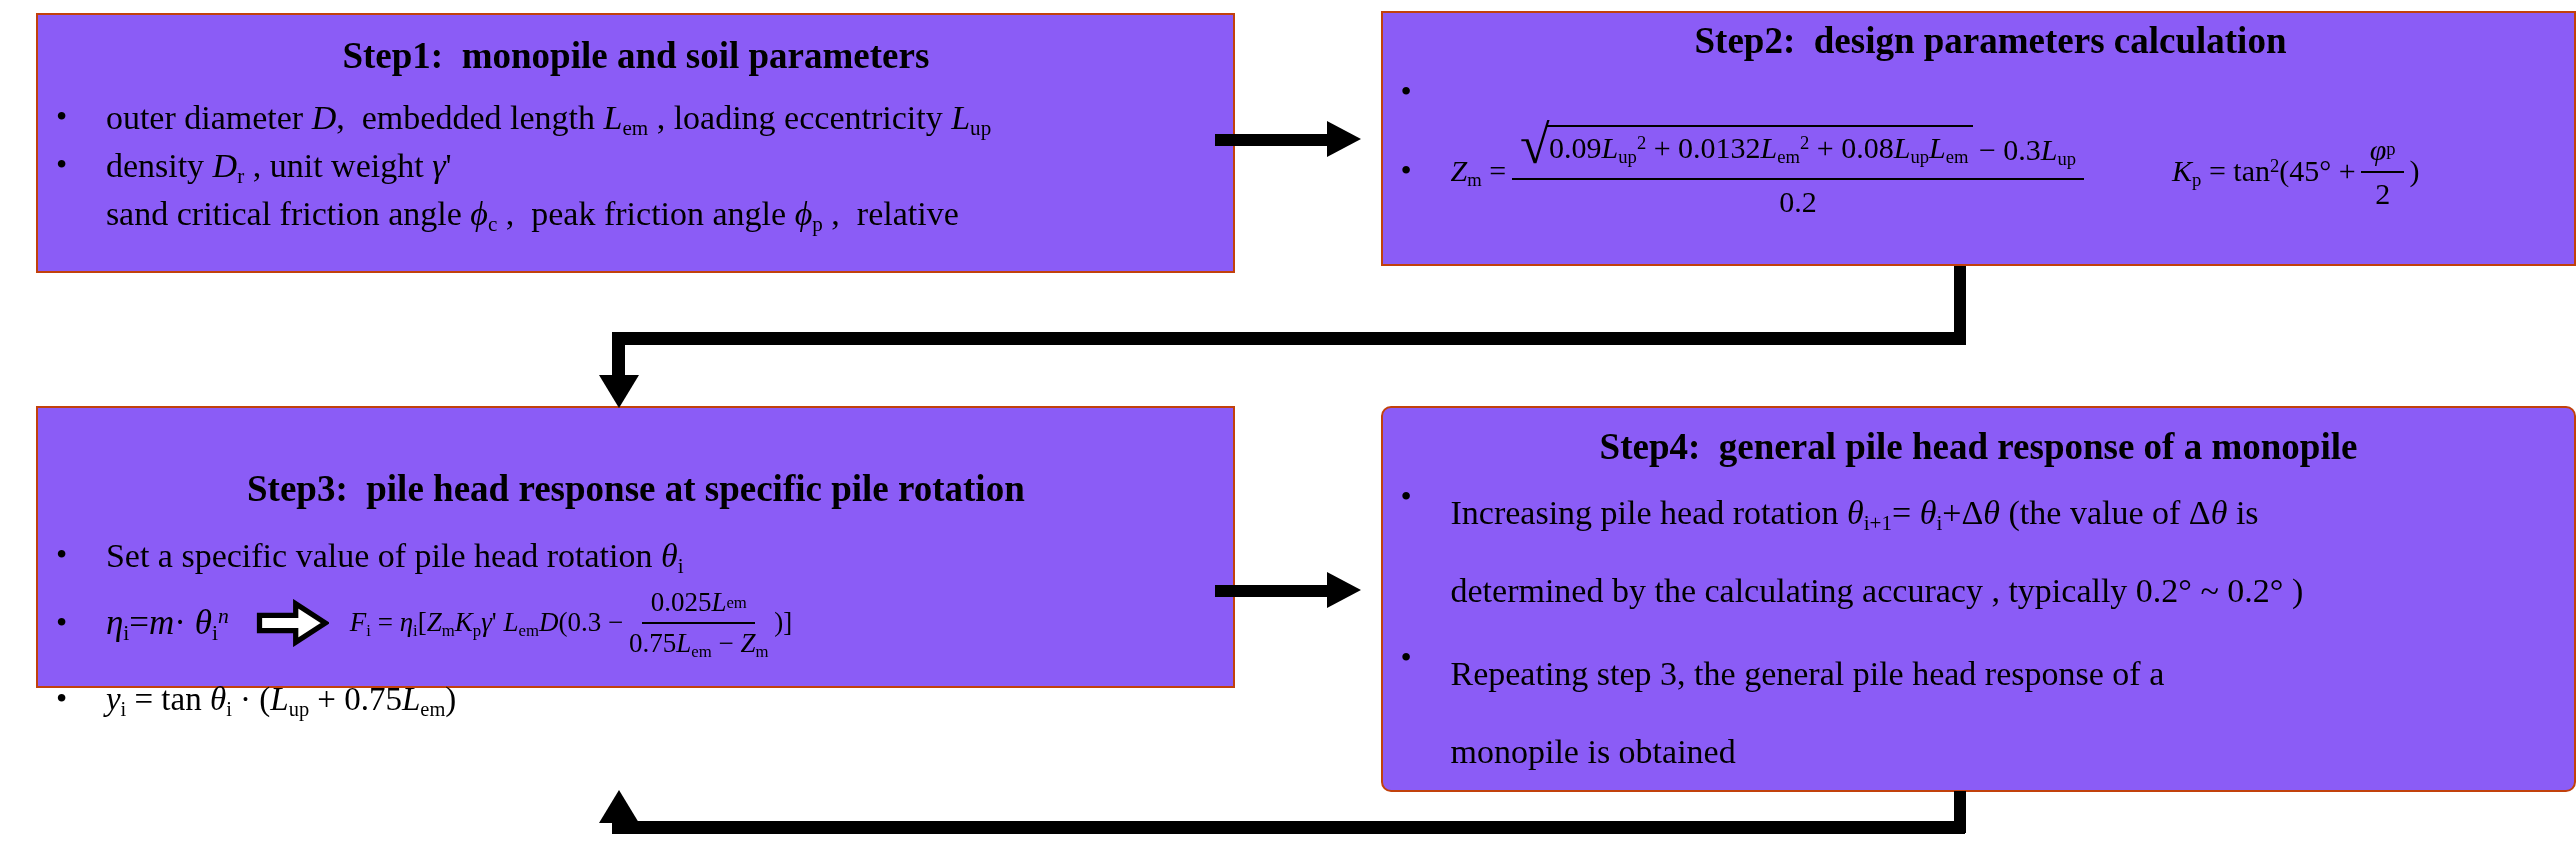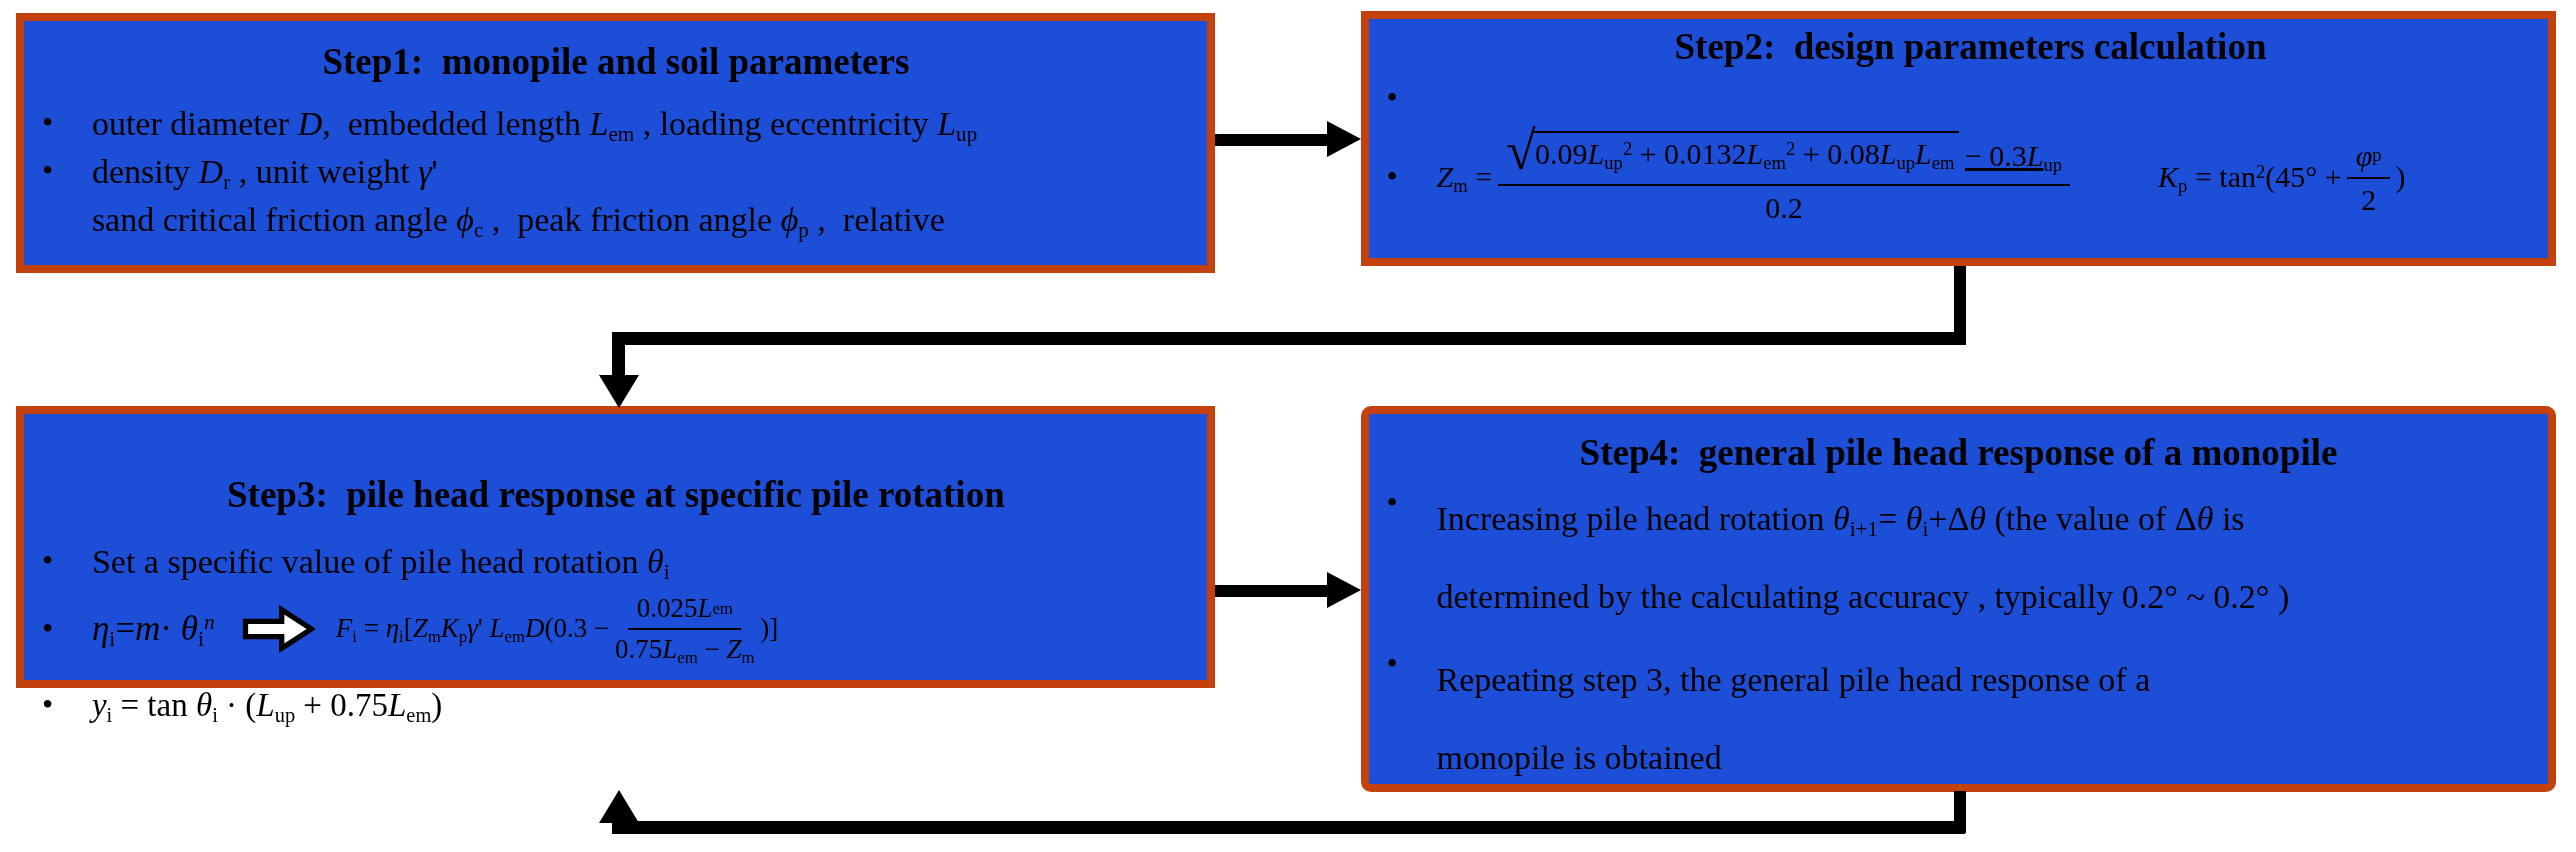--- a/index.html
+++ b/index.html
@@ -9,22 +9,23 @@
     color: #000000;
     font-family: "Liberation Serif", "DejaVu Serif", serif;
     position: relative;
     overflow: hidden;
   }
   .canvas { position: absolute; inset: 0; }
 
   
   .box {
     position: absolute;
-    border: 8px solid #c2410c;
-    background: #1d4ed8;
+    border: 2px solid #c2410c;
+    background: #8b5cf6;
+    margin-left: 20px;
   }
   #box1 { left: 16.4px;   top: 13px;  width: 1199px; height: 260px; }
   #box2 { left: 1361px; top: 10.5px;  width: 1195px; height: 255px; }
   #box3 { left: 16.4px;   top: 406px; width: 1199px; height: 282px; }
   #box4 { left: 1361px; top: 406px; width: 1195px; height: 386px; border-radius: 10px; }
 
   .box-title {
     font-size: 37px;
     font-weight: bold;
     text-align: center;
@@ -75,21 +76,21 @@
     vertical-align: middle;
     margin: 0 5.8px;
     line-height: 1.1;
   }
   .frac .num { border-bottom: 2.9px solid #000; padding: 1.2px 8.2px 4.7px; display: inline-flex; align-items: center; }
   .frac .den { padding-top: 4.7px; }
 
   .sqrt { display: inline-flex; align-items: flex-start; }
   .rt { font-size: 1.8em; line-height: 0.9; margin-right: -2.9px; transform: translateY(-0.08em); }
   .radicand { border-top: 2.9px solid #000; padding: 3.5px 4.7px 0 2.3px; text-align: right; }
-  .after-rad { margin-left: 5.8px; text-decoration: underline; }
+  .after-rad { margin-left: 5.8px; }
 
   
   .ink { position: absolute; background: #000; }
   .head { position: absolute; width: 0; height: 0; }
   .head-right { border-top: 18.7px solid transparent; border-bottom: 18.7px solid transparent; border-left: 34px solid #000; }
   .head-down  { border-left: 20px solid transparent; border-right: 20px solid transparent; border-top: 33px solid #000; }
   .head-up    { border-left: 20px solid transparent; border-right: 20px solid transparent; border-bottom: 33px solid #000; }
 </style>
 </head>
 <body>

